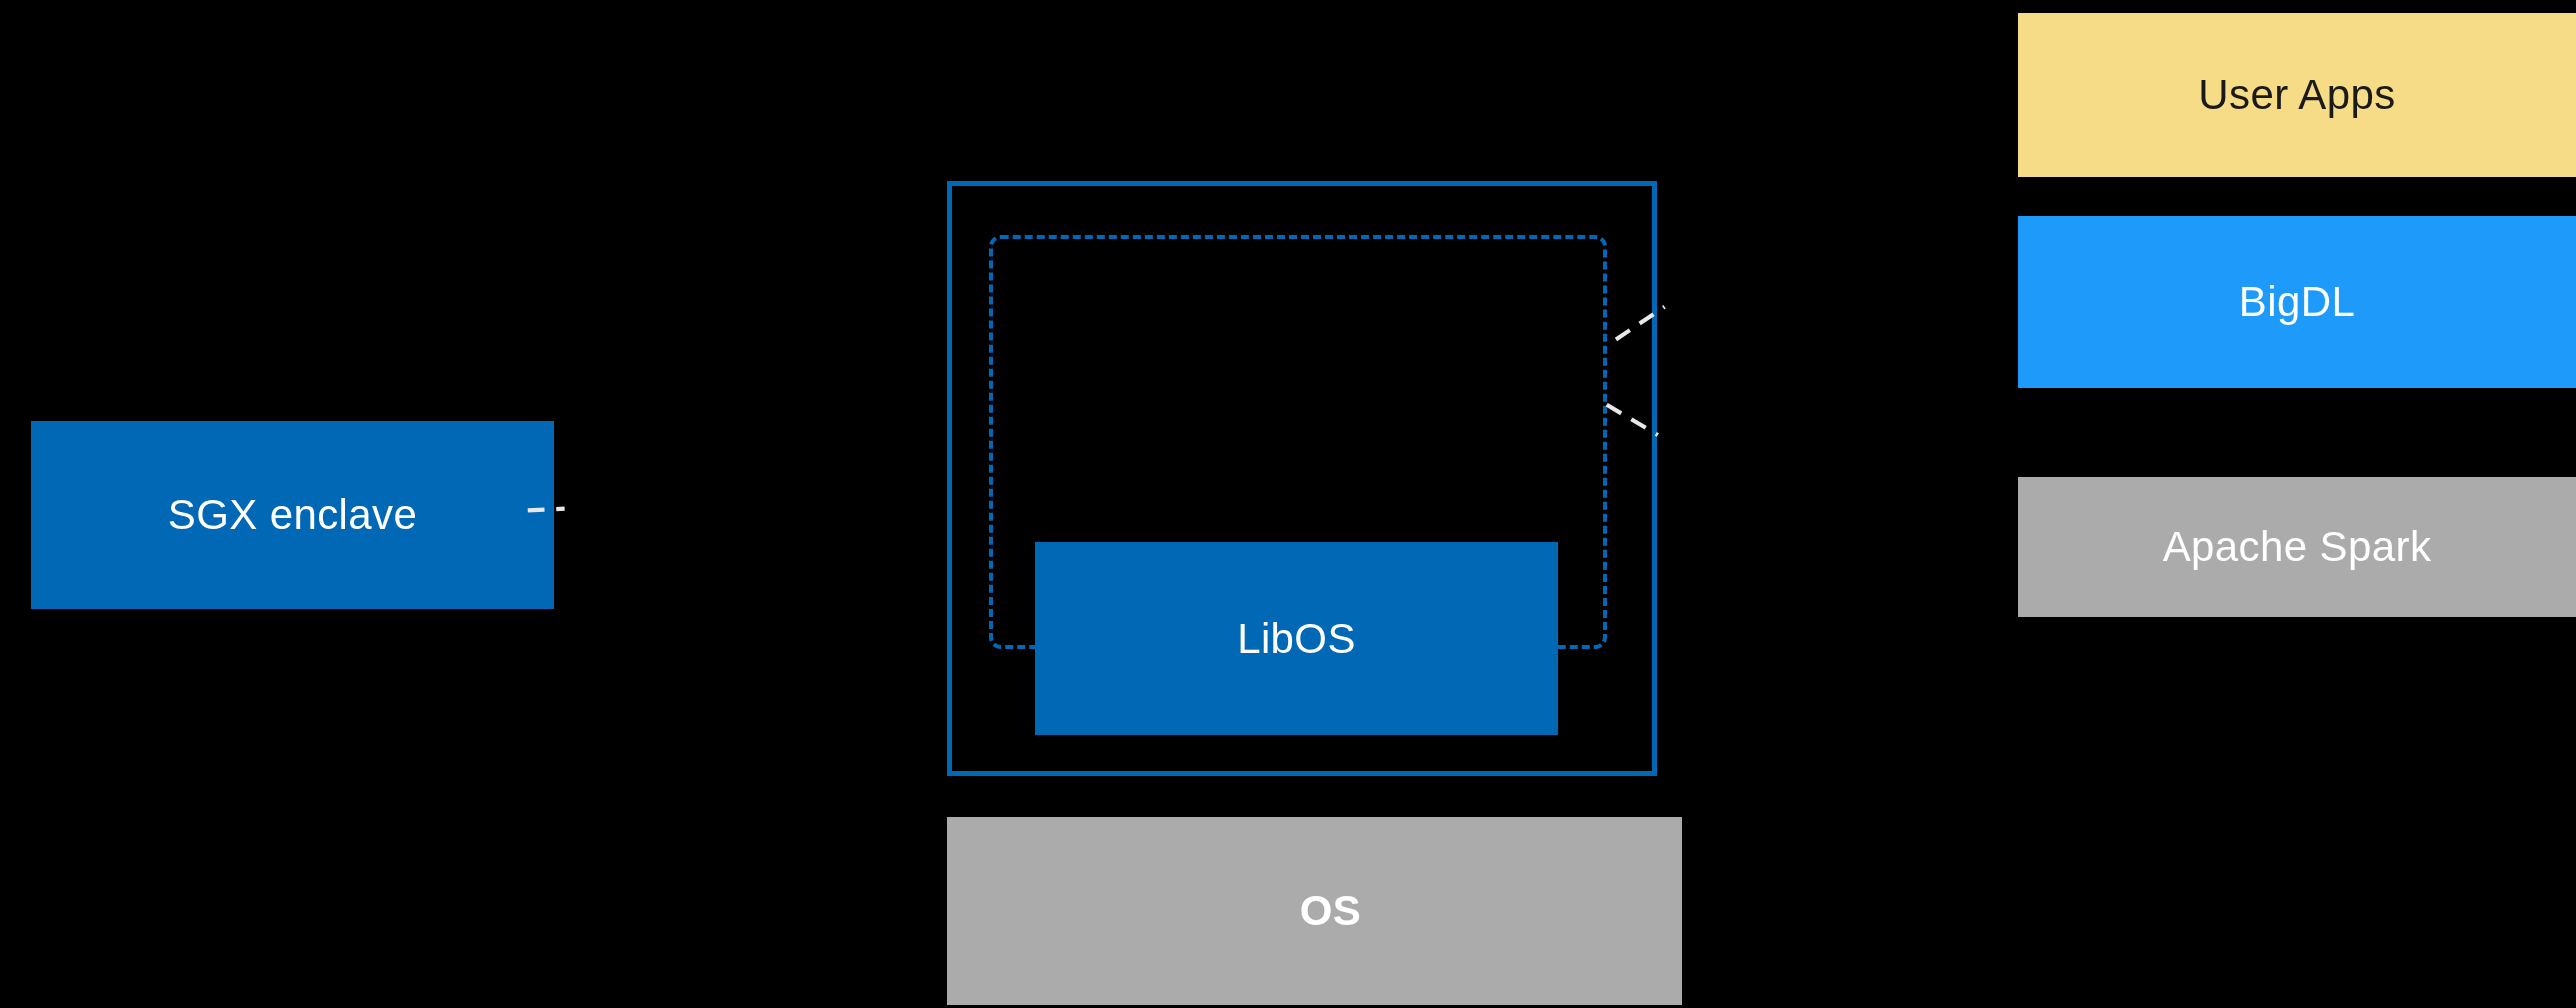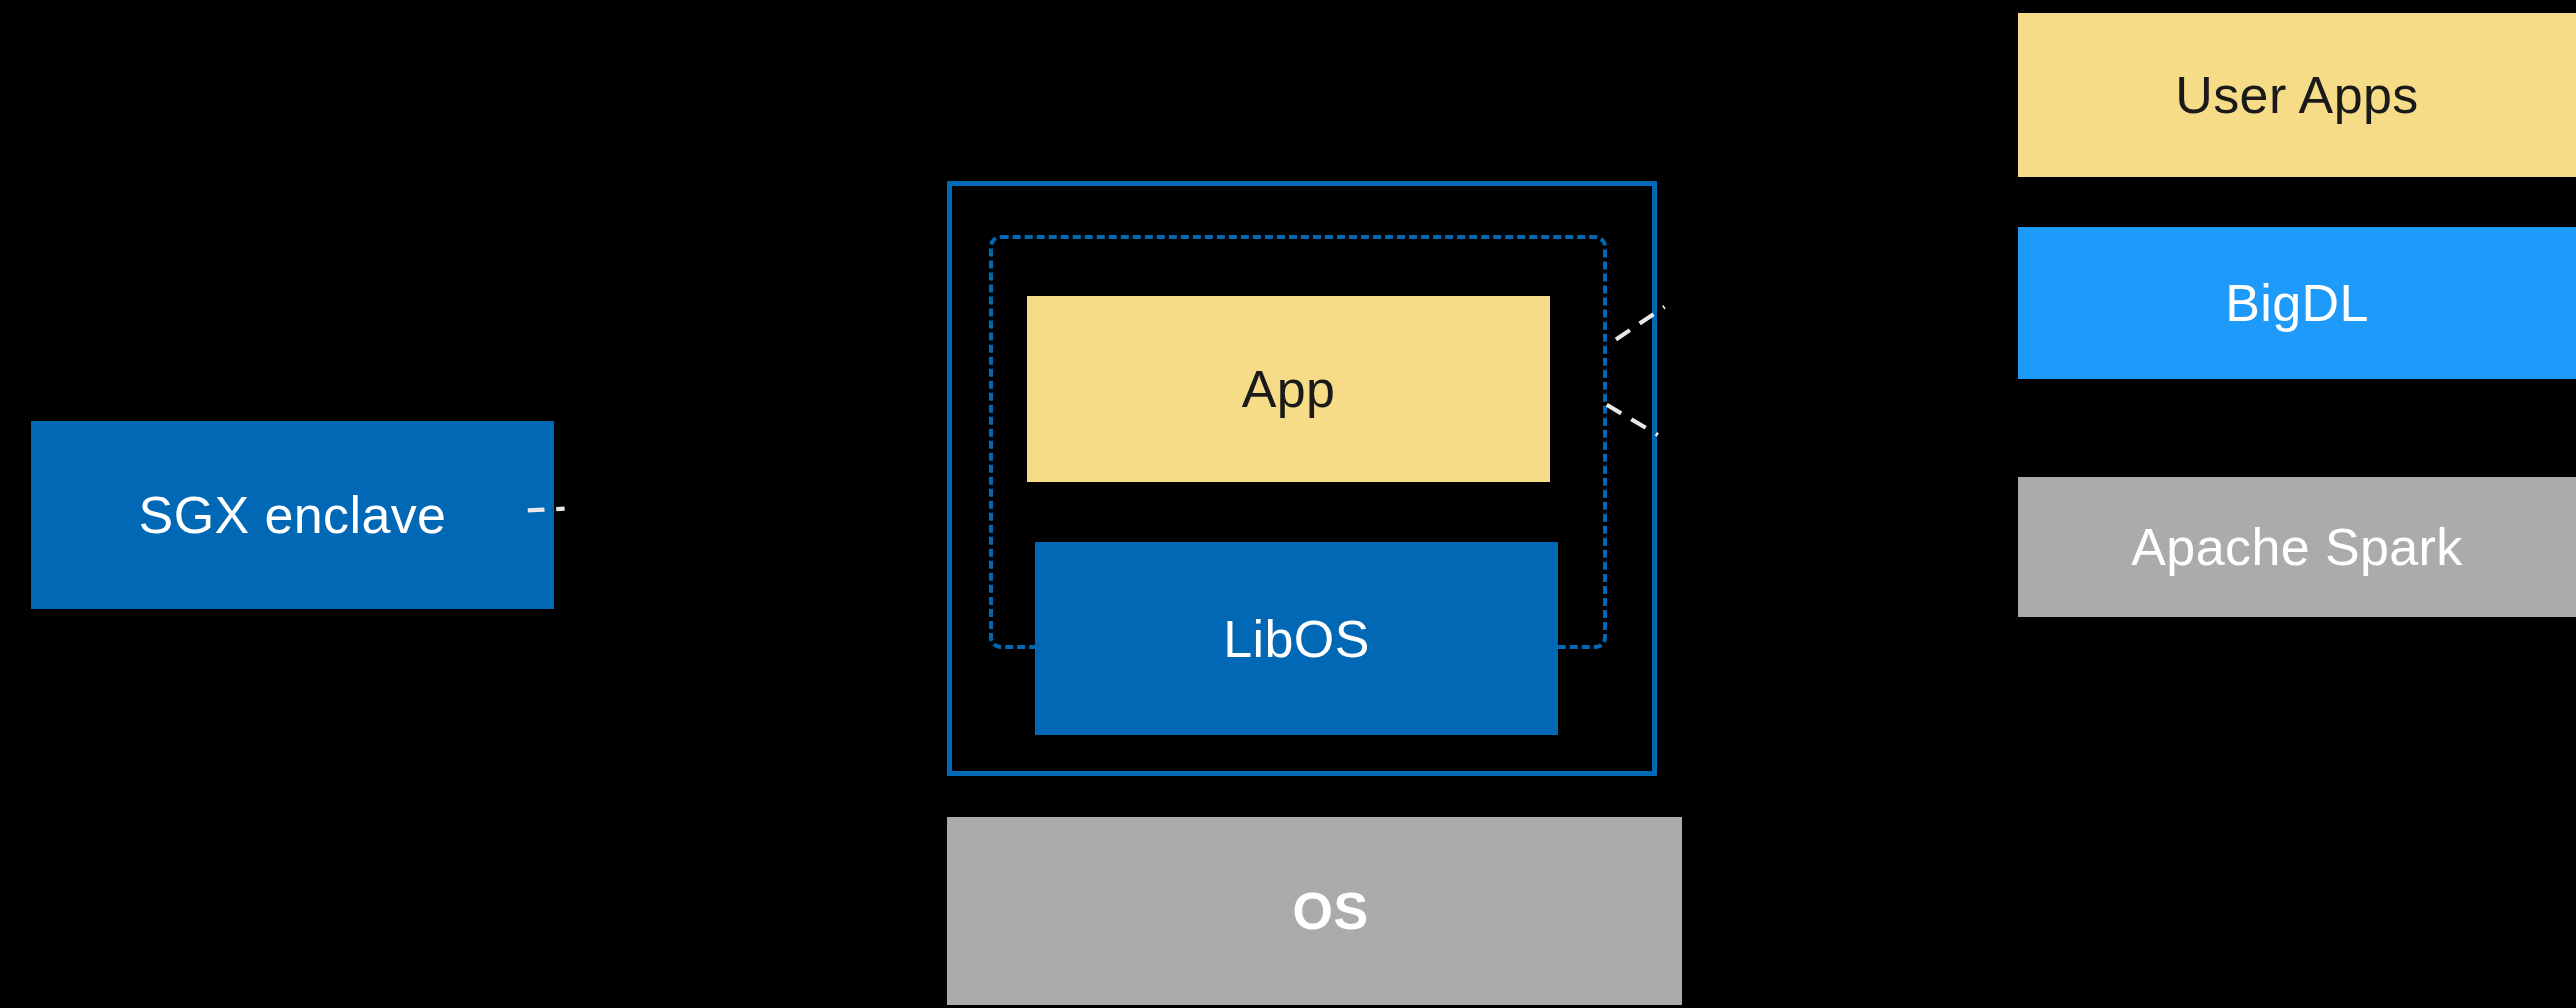--- a/index.html
+++ b/index.html
@@ -13,21 +13,21 @@
     height: 1009px;
     background: var(--background, #000000);
     overflow: hidden;
     font-family: "Liberation Sans", sans-serif;
   }
   .box {
     position: absolute;
     display: flex;
     align-items: center;
     justify-content: center;
-    font-size: 52px;
+    font-size: 42px;
     line-height: 1;
     letter-spacing: 0.4px;
     box-sizing: border-box;
   }
   .fill-intel-blue  { background: var(--intel-blue, #0068B5);  color: var(--light-text, #FFFFFF); }
   .fill-bright-blue { background: var(--bright-blue, #1E9BFA); color: var(--light-text, #FFFFFF); }
   .fill-yellow      { background: var(--yellow, #F7DC87);      color: var(--dark-text, #1A1A1A); }
   .fill-gray        { background: var(--gray, #ABABAB);        color: var(--light-text, #FFFFFF); }
 
   .sgx-enclave   { left: 0px;    top: 421px; width: 523px; height: 188px; margin-left: 31px; }
@@ -45,21 +45,21 @@
     border: 4.2px dashed var(--intel-blue, #0068B5);
     border-radius: 11.7px;
     background: transparent;
     box-sizing: border-box;
   }
   .app-box   { left: 1027px; top: 296px; width: 523px; height: 186px; }
   .libos-box { left: 1035px; top: 542px; width: 523px; height: 193px; }
   .os-box    { left: 947px; top: 817px; width: 735px; height: 188px; font-weight: 700; padding-left: 32px; }
 
   .user-apps-box    { left: 2018px; top: 13.4px;  width: 558px; height: 164px; }
-  .bigdl-box        { left: 2018px; top: 227px; width: 558px; height: 152px; }
+  .bigdl-box        { left: 2018px; top: 216px; width: 558px; height: 172px; }
   .apache-spark-box { left: 2018px; top: 477px; width: 558px; height: 140px; }
 
   .connectors {
     position: absolute;
     left: 0; top: 0;
     width: 2576px;
     height: 1009px;
     pointer-events: none;
   }
   .connectors line {
@@ -74,23 +74,20 @@
 
 <div class="canvas">
 
   <div class="box fill-intel-blue sgx-enclave">
     <span>SGX enclave</span>
   </div>
 
   <div class="outer-box"></div>
   <div class="dashed-box"></div>
 
-  <div class="box fill-yellow app-box">
-    <span>App</span>
-  </div>
 
   <div class="box fill-intel-blue libos-box">
     <span>LibOS</span>
   </div>
 
   <div class="box fill-gray os-box">
     <span>OS</span>
   </div>
 
   <div class="box fill-yellow user-apps-box">

